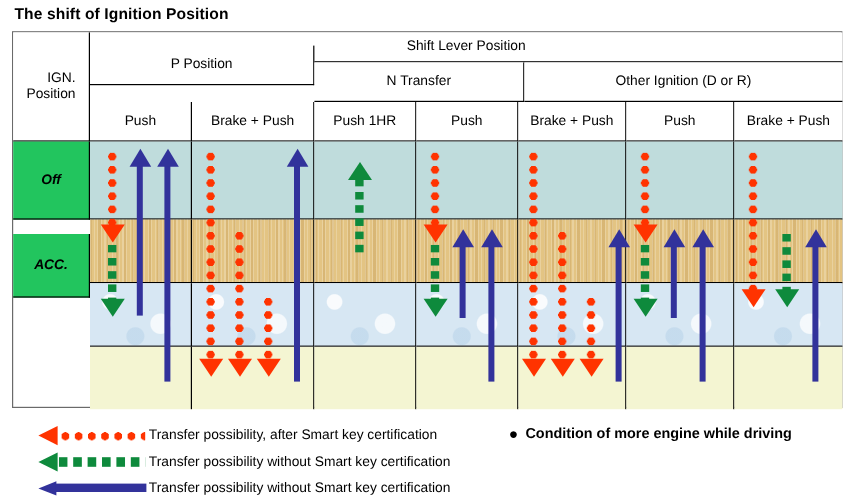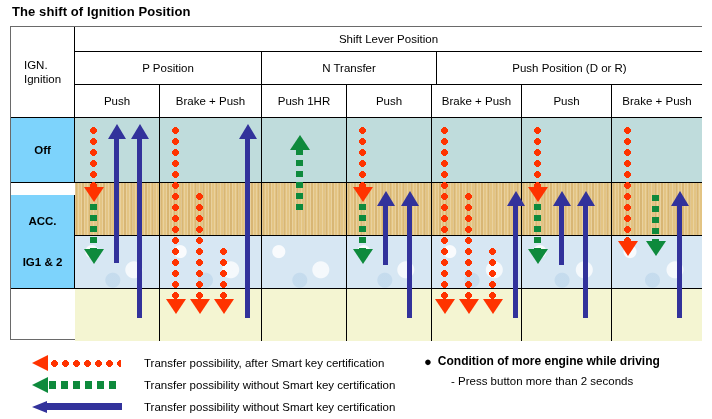--- a/index.html
+++ b/index.html
@@ -19,25 +19,25 @@
   
   #grid{
     position:absolute;left:10px;top:26px;
     width:692px;height:314px;
     border:1px solid #6a6a6a;
     box-sizing:border-box;
   }
   .cell{
     position:absolute;box-sizing:border-box;
     display:flex;align-items:center;justify-content:center;
-    font-size:11.5px;text-align:left;line-height:1.25;
+    font-size:11.5px;text-align:right;line-height:1.25;
     border-right:1px solid #000;border-bottom:1px solid #000;
   }
   .hdr{background:#fff;}
-  .rowlbl{font-weight:bold;font-size:11.5px;background:#7dd3fc;}
+  .rowlbl{font-weight:bold;font-size:11.5px;background:#22c55e;font-style:italic;}
   .noR{border-right:none;}
   .noB{border-bottom:none;}
 
   
   .band-off{background:#bfdcdc;}
   .band-acc{
     background:#e3c483;
     background-image:
       repeating-linear-gradient(90deg, rgba(255,255,255,.22) 0 1px, rgba(0,0,0,0) 1px 3px),
       repeating-linear-gradient(90deg, rgba(160,110,40,.16) 0 2px, rgba(0,0,0,0) 2px 7px);
@@ -78,21 +78,21 @@
   }
   .head-up-blue{
     position:absolute;width:0;height:0;
     border-left:9px solid transparent;border-right:9px solid transparent;
     border-bottom:15px solid #32329b;
   }
 
   
   #legend{position:absolute;left:10px;top:346px;width:700px;height:72px;}
   .lgrow{position:absolute;height:22px;display:flex;align-items:center;}
-  .lgtext{font-size:11.5px;margin-left:22px;white-space:nowrap;}
+  .lgtext{font-size:11.5px;margin-left:2px;white-space:nowrap;}
   .lgsym{position:relative;width:90px;height:18px;}
   .lg-head-left-red{
     position:absolute;left:0;top:1px;width:0;height:0;
     border-top:8px solid transparent;border-bottom:8px solid transparent;
     border-right:16px solid #FF3300;
   }
   .lg-head-left-green{
     position:absolute;left:0;top:1px;width:0;height:0;
     border-top:8px solid transparent;border-bottom:8px solid transparent;
     border-right:16px solid #0e8a3c;
@@ -122,36 +122,36 @@
 </head>
 <body>
 
 <div id="title">The shift of Ignition Position</div>
 
 <div id="grid">
 
   <div class="cell hdr" style="left:0;top:0;width:64px;height:91px;">
     <div>
       <div>IGN.</div>
-      <div>Ignition</div>
+      <div>Position</div>
     </div>
   </div>
 
   <div class="cell hdr noR" style="left:64px;top:0;width:627px;height:25px;">
     <span>Shift Lever Position</span>
   </div>
 
-  <div class="cell hdr" style="left:64px;top:25px;width:187px;height:33px;">
+  <div class="cell hdr" style="left:64px;top:11px;width:187px;height:33px;">
     <span>P Position</span>
   </div>
   <div class="cell hdr" style="left:251px;top:25px;width:175px;height:33px;">
     <span>N Transfer</span>
   </div>
   <div class="cell hdr noR" style="left:426px;top:25px;width:265px;height:33px;">
-    <span>Push Position (D or R)</span>
+    <span>Other Ignition (D or R)</span>
   </div>
 
   <div class="cell hdr" style="left:64px;top:58px;width:85px;height:33px;">
     <span>Push</span>
     </div>
   <div class="cell hdr" style="left:149px;top:58px;width:102px;height:33px;">
     <span>Brake + Push</span>
     </div>
   <div class="cell hdr" style="left:251px;top:58px;width:85px;height:33px;">
     <span>Push 1HR</span>
@@ -167,23 +167,20 @@
     </div>
   <div class="cell hdr noR" style="left:601px;top:58px;width:90px;height:33px;">
     <span>Brake + Push</span>
     </div>
 
   <div class="cell rowlbl" style="left:0;top:91px;width:64px;height:65px;">
     <span>Off</span>
     </div>
   <div class="cell rowlbl" style="left:0;top:168px;width:64px;height:53px;">
     <span>ACC.</span>
-    </div>
-  <div class="cell rowlbl" style="left:0;top:209px;width:64px;height:53px;">
-    <span>IG1 &amp; 2</span>
     </div>
 
   <div class="cell band-off" style="left:64px;top:91px;width:85px;height:65px;"></div>
   <div class="cell band-off" style="left:149px;top:91px;width:102px;height:65px;"></div>
   <div class="cell band-off" style="left:251px;top:91px;width:85px;height:65px;"></div>
   <div class="cell band-off" style="left:336px;top:91px;width:85px;height:65px;"></div>
   <div class="cell band-off" style="left:421px;top:91px;width:90px;height:65px;"></div>
   <div class="cell band-off" style="left:511px;top:91px;width:90px;height:65px;"></div>
   <div class="cell band-off noR" style="left:601px;top:91px;width:90px;height:65px;"></div>
 
@@ -292,14 +289,13 @@
     </div>
     <div class="lgtext">Transfer possibility without Smart key certification</div>
   </div>
 </div>
 
 <div id="notes">
   <div class="nhead">
     <span class="bullet">●</span>
     <span>Condition of more engine while driving</span>
   </div>
-  <div class="nline">- Press button more than 2 seconds</div>
 </div>
 
 </body></html>

